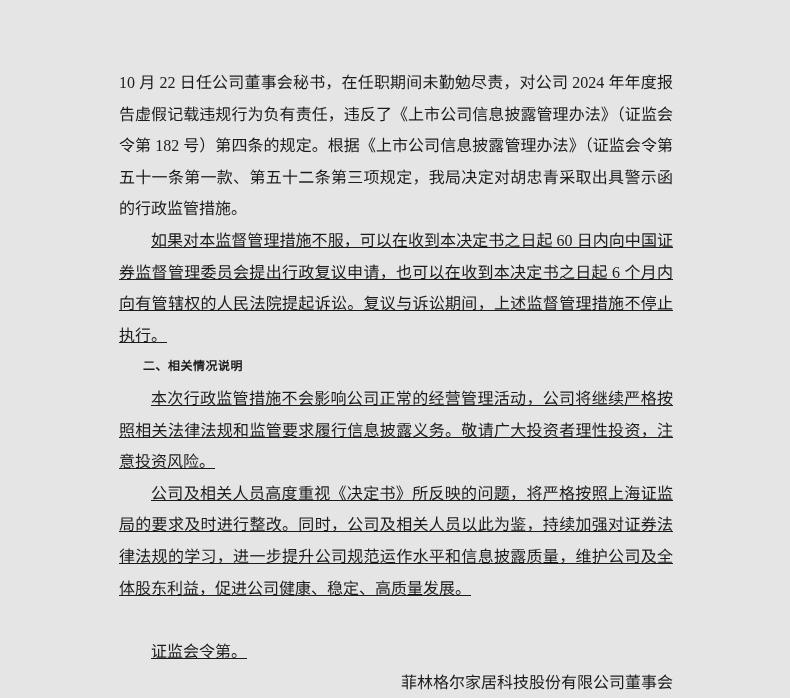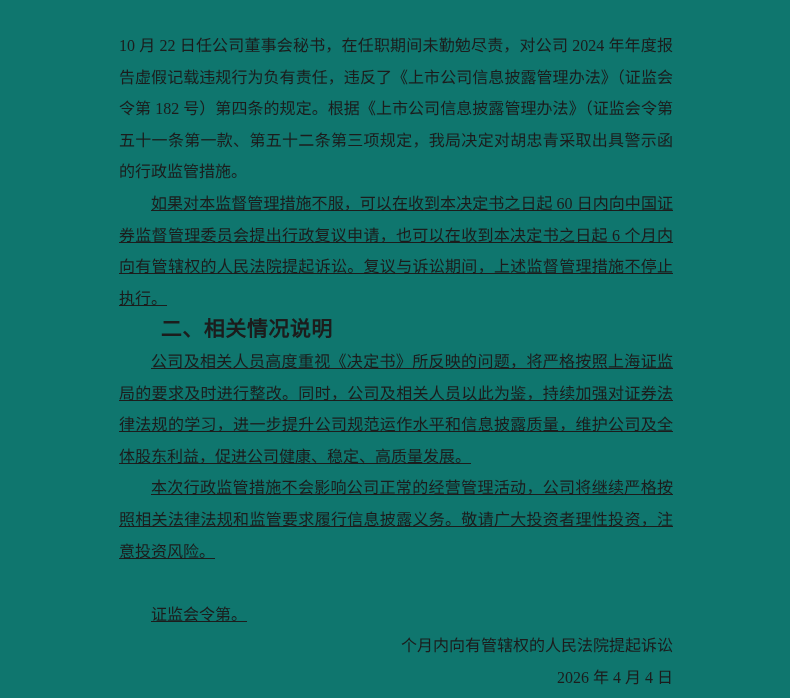--- a/index.html
+++ b/index.html
@@ -11,38 +11,38 @@
     width: 790px;
     height: 698px;
     overflow: hidden;
     font-family: "Liberation Serif", "DejaVu Serif", serif;
     color: #1c1c1c;
   }
   .page {
     box-sizing: border-box;
     width: 790px;
     height: 698px;
-    padding: 30px 117px 0 119px;
-    background: #0f766e;
+    padding: 67px 117px 0 119px;
+    background: #e5e5e5;
   }
   .para {
     margin: 0;
     font-size: 16px;
     line-height: 31.6px;
     text-align: justify;
     text-justify: inter-character;
     word-break: break-all;
   }
   .para.indent {
     text-indent: 2em;
     text-decoration: underline;
   }
   .heading {
     margin: 0;
-    font-size: 21px;
+    font-size: 12px;
     line-height: 31.6px;
     font-weight: 700;
     text-indent: 2em;
     letter-spacing: 0.5px;
   }
   .blank-line {
     height: 31.6px;
   }
   .sign {
     margin: 0;
@@ -55,25 +55,25 @@
 <body>
 
 <div class="page">
 
   <p class="para">10 月 22 日任公司董事会秘书，在任职期间未勤勉尽责，对公司 2024 年年度报告虚假记载违规行为负有责任，违反了《上市公司信息披露管理办法》（证监会令第 182 号）第四条的规定。根据《上市公司信息披露管理办法》（证监会令第五十一条第一款、第五十二条第三项规定，我局决定对胡忠青采取出具警示函的行政监管措施。</p>
 
   <p class="para indent">如果对本监督管理措施不服，可以在收到本决定书之日起 60 日内向中国证券监督管理委员会提出行政复议申请，也可以在收到本决定书之日起 6 个月内向有管辖权的人民法院提起诉讼。复议与诉讼期间，上述监督管理措施不停止执行。</p>
 
   <p class="heading">二、相关情况说明</p>
 
+  <p class="para indent">本次行政监管措施不会影响公司正常的经营管理活动，公司将继续严格按照相关法律法规和监管要求履行信息披露义务。敬请广大投资者理性投资，注意投资风险。</p>
+
   <p class="para indent">公司及相关人员高度重视《决定书》所反映的问题，将严格按照上海证监局的要求及时进行整改。同时，公司及相关人员以此为鉴，持续加强对证券法律法规的学习，进一步提升公司规范运作水平和信息披露质量，维护公司及全体股东利益，促进公司健康、稳定、高质量发展。</p>
-
-  <p class="para indent">本次行政监管措施不会影响公司正常的经营管理活动，公司将继续严格按照相关法律法规和监管要求履行信息披露义务。敬请广大投资者理性投资，注意投资风险。</p>
 
   <div class="blank-line"></div>
 
   <p class="para indent">证监会令第。</p>
 
-  <p class="sign">个月内向有管辖权的人民法院提起诉讼</p>
+  <p class="sign">菲林格尔家居科技股份有限公司董事会</p>
 
   <p class="sign">2026 年 4 月 4 日</p>
 
 </div>
 
 </body></html>

